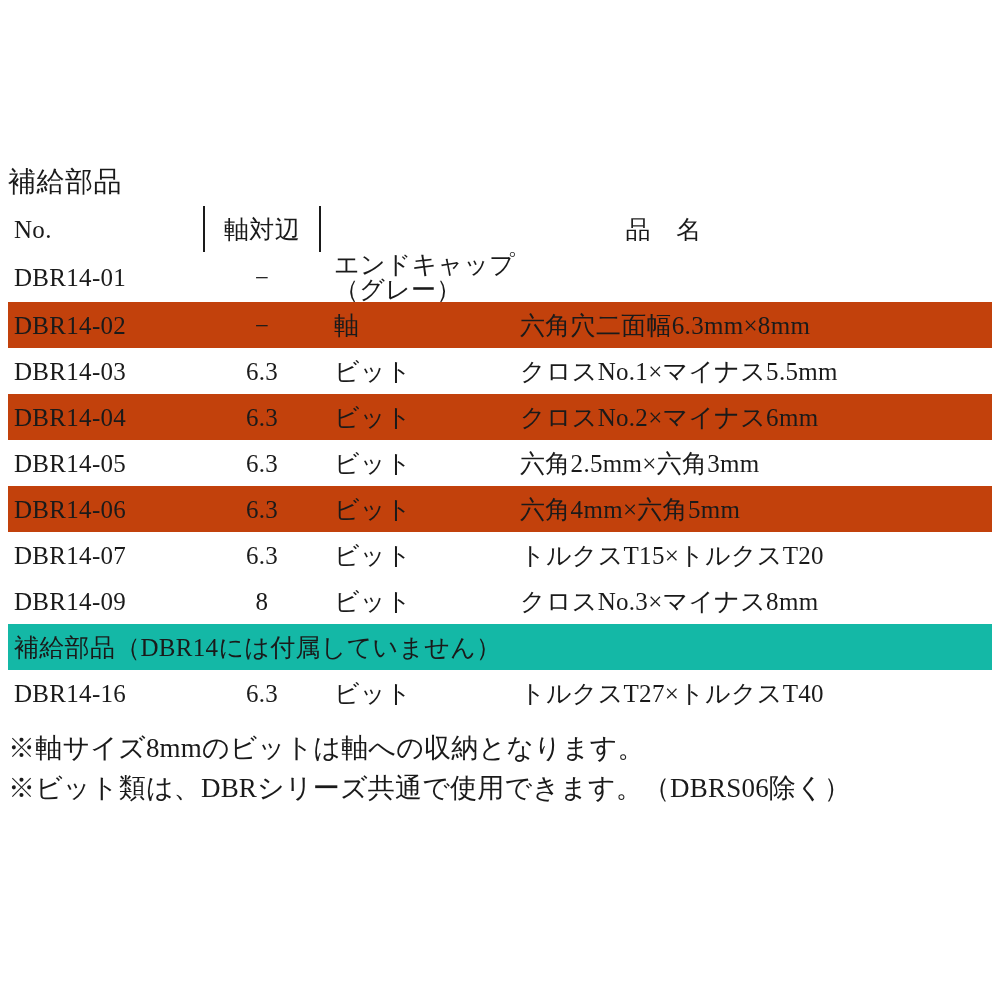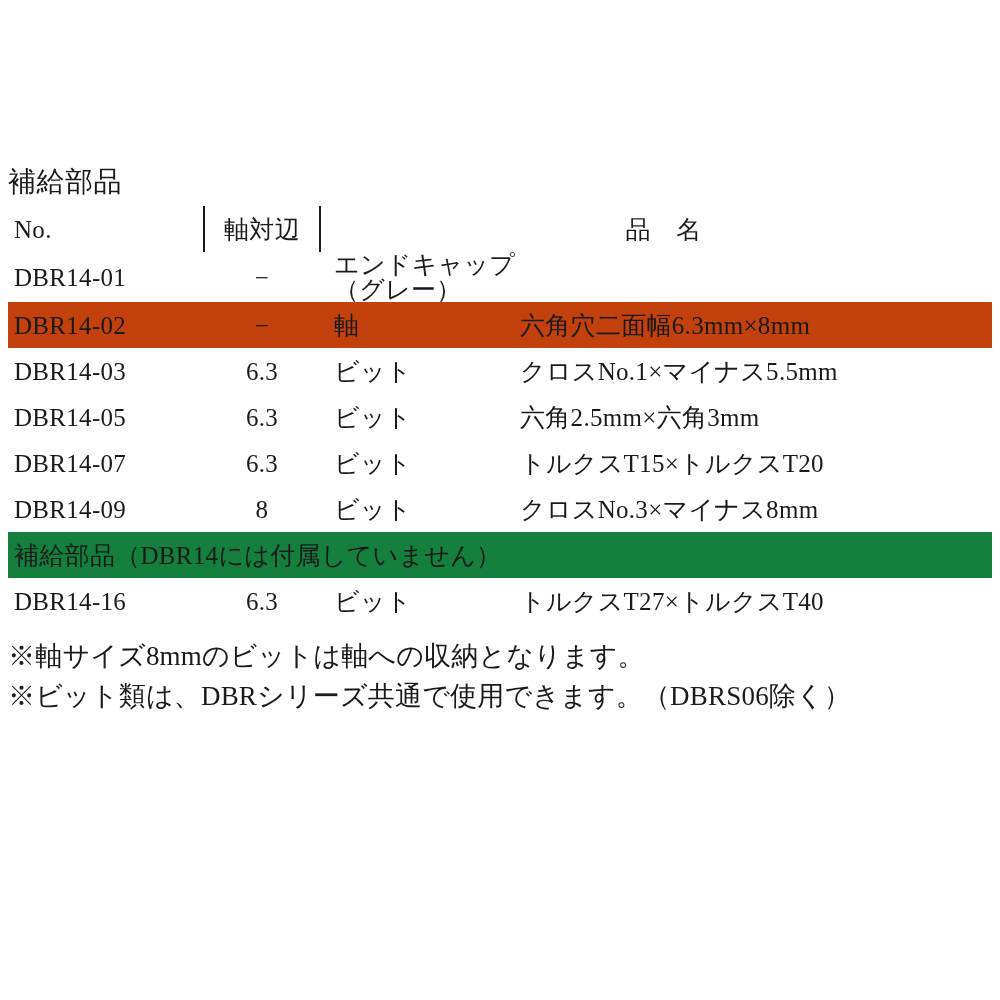--- a/index.html
+++ b/index.html
@@ -94,21 +94,21 @@
     flex: 0 0 186px;
   }
   .name-desc {
     display: inline-block;
     white-space: nowrap;
   }
   .row-lastbody td {
     border-bottom: 3px solid #1a1a1a;
   }
   .subhead-row td {
-    background: #15803d;
+    background: #14b8a6;
     text-align: left;
     padding-left: 6px !important;
     font-size: 28px;
     height: 46px;
     border-bottom: 3px solid #1a1a1a;
     border-right: 0;
   }
   .row-extra td {
     background: #ffffff;
     border-bottom: 3px solid #1a1a1a;
@@ -172,32 +172,52 @@
         <td class="c-no">DBR14-03</td>
         <td class="c-size">6.3</td>
         <td class="c-name">
           <span class="name-inner">
             <span class="name-kind">ビット</span>
             <span class="name-desc">クロスNo.1×マイナス5.5mm</span>
           </span>
         </td>
       </tr>
 
+      <tr class="shaded">
+        <td class="c-no">DBR14-04</td>
+        <td class="c-size">6.3</td>
+        <td class="c-name">
+          <span class="name-inner">
+            <span class="name-kind">ビット</span>
+            <span class="name-desc">クロスNo.2×マイナス6mm</span>
+          </span>
+        </td>
+      </tr>
 
       <tr class="plain">
         <td class="c-no">DBR14-05</td>
         <td class="c-size">6.3</td>
         <td class="c-name">
           <span class="name-inner">
             <span class="name-kind">ビット</span>
             <span class="name-desc">六角2.5mm×六角3mm</span>
           </span>
         </td>
       </tr>
 
+      <tr class="shaded">
+        <td class="c-no">DBR14-06</td>
+        <td class="c-size">6.3</td>
+        <td class="c-name">
+          <span class="name-inner">
+            <span class="name-kind">ビット</span>
+            <span class="name-desc">六角4mm×六角5mm</span>
+          </span>
+        </td>
+      </tr>
 
       <tr class="plain">
         <td class="c-no">DBR14-07</td>
         <td class="c-size">6.3</td>
         <td class="c-name">
           <span class="name-inner">
             <span class="name-kind">ビット</span>
             <span class="name-desc">トルクスT15×トルクスT20</span>
           </span>
         </td>

